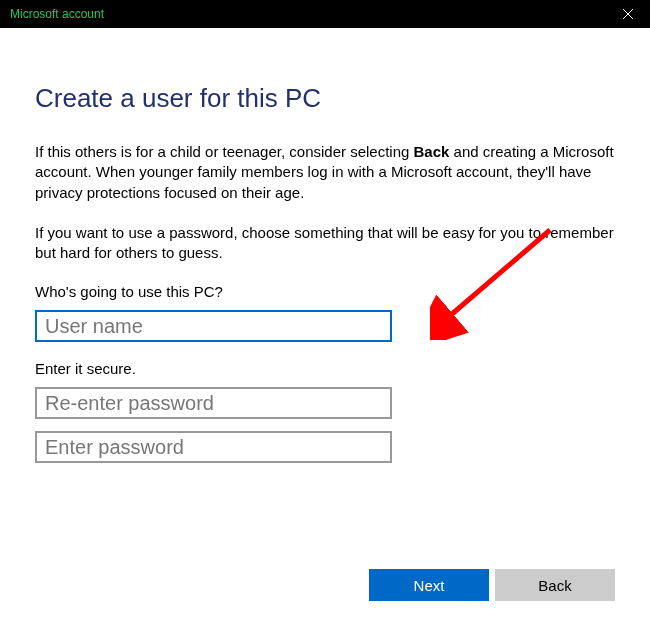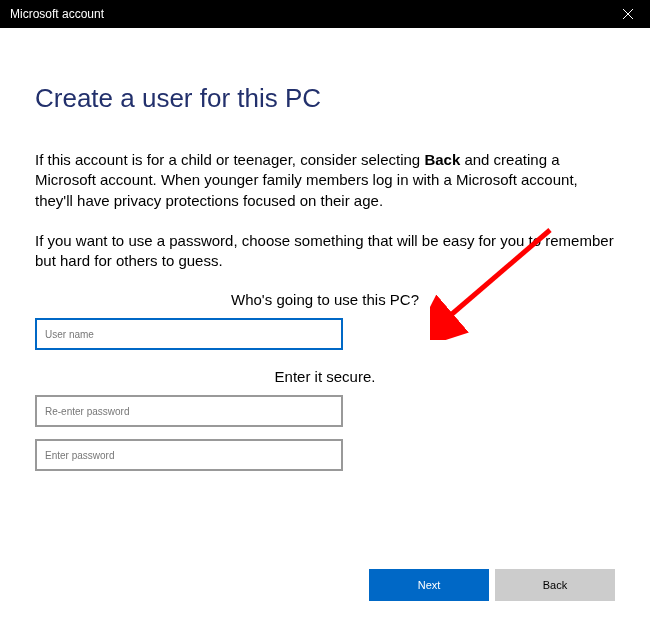--- a/index.html
+++ b/index.html
@@ -12,21 +12,21 @@
       font-size: 14px;
       color: #000;
       background: #fff;
       width: 650px;
       height: 621px;
       overflow: hidden;
       position: relative;
     }
     .titlebar {
       background: #000;
-      color: #ffffff;
+      color: #22c55e;
       height: 28px;
       display: flex;
       align-items: center;
       justify-content: space-between;
       padding-left: 10px;
       font-size: 12px;
     }
     .titlebar .close {
       width: 45px;
       height: 28px;
@@ -36,43 +36,42 @@
       font-size: 14px;
       font-family: Arial, sans-serif;
     }
     .content {
       padding: 55px 35px 0 35px;
     }
     h1 {
       font-weight: 300;
       font-size: 26px;
       color: #22306c;
-      margin-bottom: 36px;
+      margin-bottom: 28px;
     }
     p.desc {
       font-size: 15px;
       line-height: 1.35;
       margin-bottom: 20px;
       color: #000;
     }
     p.desc b {
       font-weight: 700;
     }
     .field-label {
       font-size: 15px;
       margin-bottom: 10px;
       margin-top: 18px;
-      text-align: center;
     }
     input[type="text"], input[type="password"] {
-      width: 308px;
+      width: 357px;
       height: 32px;
       border: 2px solid #999;
       padding: 4px 8px;
-      font-size: 10px;
+      font-size: 20px;
       font-family: inherit;
       color: #0f172a;
       outline: none;
       display: block;
     }
     input::placeholder {
       color: #777;
     }
     input.focused {
       border: 2px solid #0068c6;
@@ -84,21 +83,21 @@
       position: absolute;
       bottom: 20px;
       right: 35px;
       display: flex;
       gap: 6px;
     }
     .btn {
       width: 120px;
       height: 32px;
       border: none;
-      font-size: 11px;
+      font-size: 15px;
       font-family: inherit;
       cursor: pointer;
     }
     .btn-primary {
       background: #0068c6;
       color: #fff;
     }
     .btn-secondary {
       background: #ccc;
       color: #000;
@@ -122,21 +121,21 @@
           <path d="M0 0 L10 10 M10 0 L0 10" stroke="#fff" stroke-width="1"></path>
         </svg>
     </span>
   </div>
 </div>
 
 <div class="content">
   <h1>Create a user for this PC</h1>
 
   <p class="desc">
-    <span>If this account is for a child or teenager, consider selecting </span><b>Back</b><span> and creating a Microsoft account. When younger family members log in with a Microsoft account, they'll have privacy protections focused on their age.</span>
+    <span>If this others is for a child or teenager, consider selecting </span><b>Back</b><span> and creating a Microsoft account. When younger family members log in with a Microsoft account, they'll have privacy protections focused on their age.</span>
   </p>
 
   <p class="desc">If you want to use a password, choose something that will be easy for you to remember but hard for others to guess.</p>
 
   <div class="field-label">Who's going to use this PC?</div>
   <input type="text" class="focused" placeholder="User name" style="">
 
   <div class="field-label">Enter it secure.</div>
   <div class="pw-group">
     <input type="password" placeholder="Re-enter password" style="">

